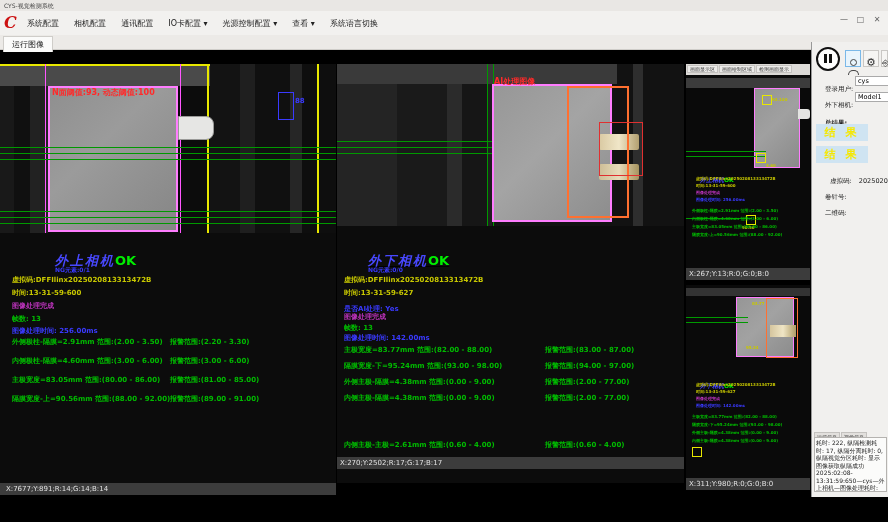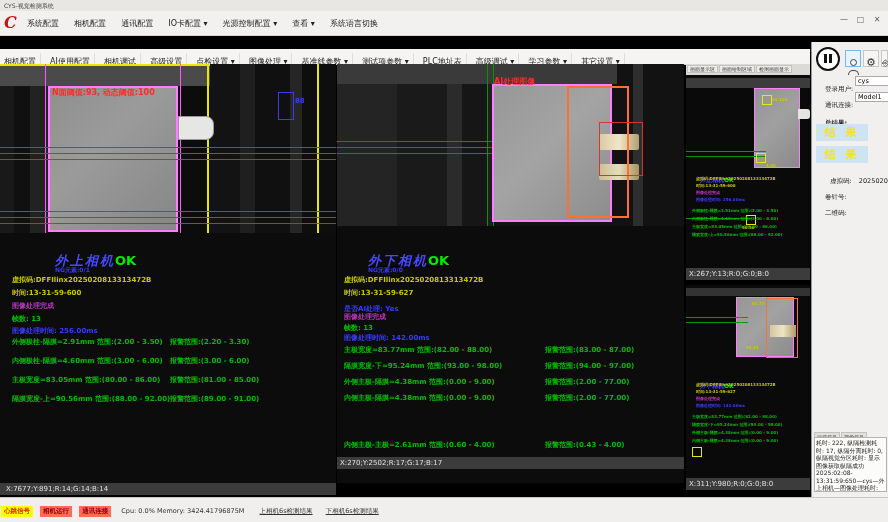--- a/index.html
+++ b/index.html
@@ -80,35 +80,24 @@
       <span class="menu-item">查看 ▾</span>
       <span class="menu-item">系统语言切换</span>
     </div>
     <div class="winctl">
       <span>—</span>
       <span>□</span>
       <span>✕</span>
     </div>
   </div>
 
-
-  <div class="abs toolbar">
-    <span class="tool-item">相机配置</span>
-    <span class="tool-item">AI使用配置</span>
-    <span class="tool-item">相机调试</span>
-    <span class="tool-item">高级设置</span>
-    <span class="tool-item">点检设置 ▾</span>
-    <span class="tool-item">图像处理 ▾</span>
-    <span class="tool-item">基准线参数 ▾</span>
-    <span class="tool-item">测试项参数 ▾</span>
-    <span class="tool-item">PLC地址表</span>
-    <span class="tool-item">高级调试 ▾</span>
-    <span class="tool-item">学习参数 ▾</span>
-    <span class="tool-item">其它设置 ▾</span>
-  </div>
+  <div class="abs tabstrip">
+    <div class="tab-active">运行图像</div>
+  </div>
+
 
   <div class="abs view" style="left:0;top:64px;width:336px;height:419px;">
 
     <div class="abs" style="left:0;top:0;width:210px;height:22px;background:#4a4a4a;"></div>
     <div class="abs" style="left:210px;top:0;width:126px;height:169px;background:linear-gradient(90deg,#131313 0 30px,#1f1f1f 30px 45px,#101010 45px 80px,#262626 80px 92px,#0e0e0e 92px 126px);"></div>
     <div class="abs" style="left:0;top:22px;width:48px;height:147px;background:linear-gradient(90deg,#191919 0 14px,#101010 14px 30px,#222 30px 48px);"></div>
 
     <div class="abs yline" style="left:0;top:0;width:210px;height:2px;"></div>
     <div class="abs yline" style="left:207px;top:0;width:2px;height:169px;"></div>
     <div class="abs yline" style="left:317px;top:0;width:2px;height:169px;"></div>
@@ -201,21 +190,21 @@
     <div class="mrow" style="top:313px;">
       <span class="mtext" style="left:7px;">外侧主极-隔膜=4.38mm 范围:(0.00 - 9.00)</span>
       <span class="mtext" style="left:208px;">报警范围:(2.00 - 77.00)</span>
     </div>
     <div class="mrow" style="top:329px;">
       <span class="mtext" style="left:7px;">内侧主极-隔膜=4.38mm 范围:(0.00 - 9.00)</span>
       <span class="mtext" style="left:208px;">报警范围:(2.00 - 77.00)</span>
     </div>
     <div class="mrow" style="top:376px;">
       <span class="mtext" style="left:7px;">内侧主极-主极=2.61mm 范围:(0.60 - 4.00)</span>
-      <span class="mtext" style="left:208px;">报警范围:(0.43 - 4.00)</span>
+      <span class="mtext" style="left:208px;">报警范围:(0.60 - 4.00)</span>
     </div>
   </div>
   <div class="abs statusstrip" style="left:337px;top:457px;width:347px;height:12px;">X:270;Y:2502;R:17;G:17;B:17</div>
 
   <div class="abs paneltabs">
     <span class="ptab">画面显示区</span><span class="ptab">画面绘制区域</span><span class="ptab">检测画面显示</span>
   </div>
 
   <div class="abs view" style="left:686px;top:75px;width:124px;height:193px;background:#0a0a0a;">
     <div class="abs" style="left:0;top:3px;width:124px;height:10px;background:#3c3c3c;"></div>
@@ -281,21 +270,21 @@
       <span style="font-size:11px;color:#333;line-height:15px;">⚙</span>
     </div>
     <div class="sb-icon" style="left:69px;width:7px;">
       <span style="font-size:9px;color:#333;line-height:15px;">⎆</span>
     </div>
     <div class="sb-row" style="top:34px;">
       <span class="sb-label">登录用户:</span>
       <input class="sb-input" value="cys" style="">
     </div>
     <div class="sb-row" style="top:50px;">
-      <span class="sb-label">通讯连接:</span>
+      <span class="sb-label">外下相机:</span>
       <input class="sb-input" value="Model1" style="">
     </div>
     <div class="sb-row" style="top:68px;">
       <span class="sb-label" style="font-weight:bold;">总结果:</span>
     </div>
     <div class="result-box" style="top:82px;">结 果</div>
     <div class="result-box" style="top:104px;">结 果</div>
     <div class="sb-row" style="top:126px;text-align:center;">
       <span class="sb-label">虚拟码:</span>
       <span class="sb-label" style="margin-left:2px;">20250208</span>
@@ -305,22 +294,14 @@
     </div>
     <div class="sb-row" style="top:158px;">
       <span class="sb-label">二维码:</span>
     </div>
     <div class="sb-tabs">
       <span class="sb-tab">运行信息</span><span class="sb-tab">视觉信息</span><span class="sb-tab">报警信息</span>
     </div>
     <div class="sb-log">耗时: 222, 纵隔检测耗时: 17, 纵隔分离耗时: 0, 纵隔视觉分区耗时: 显示图像获取纵隔成功 2025:02:08-13:31:59:650—cys—外上相机—图像处理耗时: 258.00ms</div>
   </div>
 
-  <div class="abs bottombar">
-    <span class="chip chip-yellow">心跳信号</span>
-    <span class="chip chip-red">相机运行</span>
-    <span class="chip chip-red">通讯连接</span>
-    <span class="bb-text" style="margin-left:4px;">Cpu: 0.0% Memory: 3424.41796875M</span>
-    <span class="bb-text" style="margin-left:10px;text-decoration:underline;">上相机6s检测结果</span>
-    <span class="bb-text" style="margin-left:8px;text-decoration:underline;">下相机6s检测结果</span>
-  </div>
 
 </div>
 
 </body></html>

